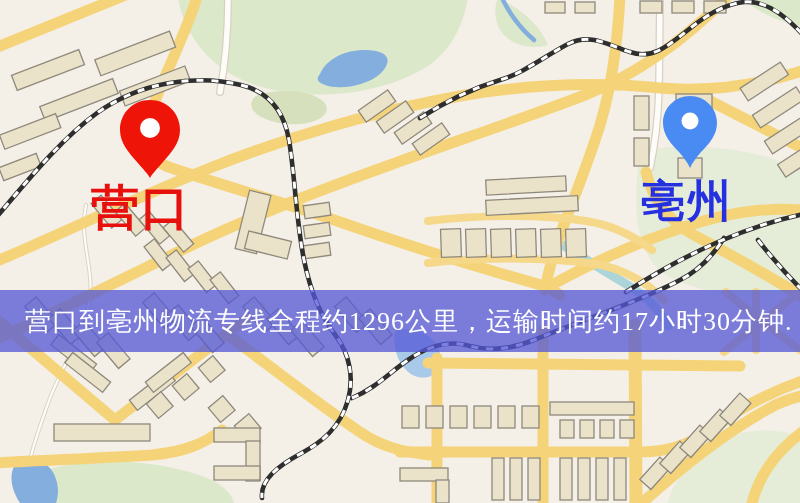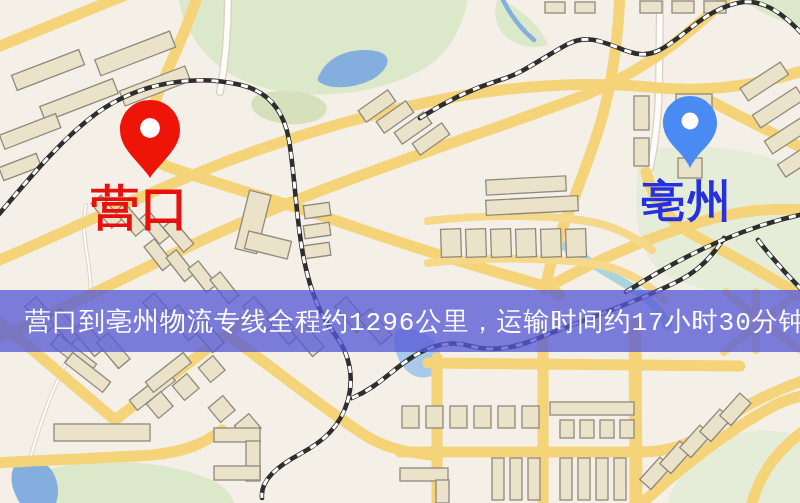--- a/index.html
+++ b/index.html
@@ -1,18 +1,18 @@
 <!DOCTYPE html>
 <html><head>
 <meta charset="utf-8">
 <style>
   html,body{margin:0;padding:0;background:#777;}
   .screenshot{
     position:relative;width:800px;height:503px;overflow:hidden;
-    font-family:Liberation Mono, monospace;
+    font-family:Liberation Serif, serif;
   }
   .screenshot svg{position:absolute;left:0;top:0;display:block;}
   .roads,.roads-minor{fill:none;stroke-linecap:round;stroke-linejoin:round;}
   .roads path{stroke-width:11;}
   .roads path.wide{stroke-width:13;}
   .roads-minor path{stroke-width:8;}
   .rail-base{fill:none;stroke-width:4.6;stroke-linecap:round;}
   .rail-dash{fill:none;stroke-width:3;stroke-dasharray:7 8;stroke-linecap:butt;}
   .white-casing{fill:none;stroke-width:8;stroke-linecap:round;}
   .white-road{fill:none;stroke-width:5.5;stroke-linecap:round;}

